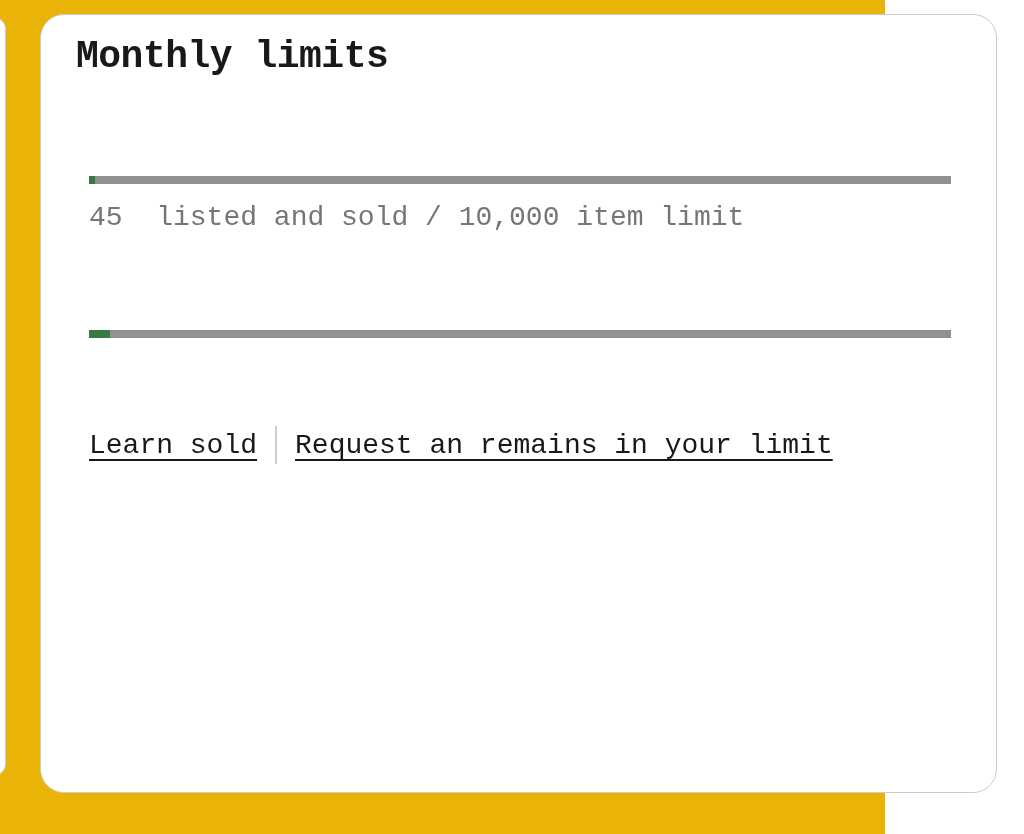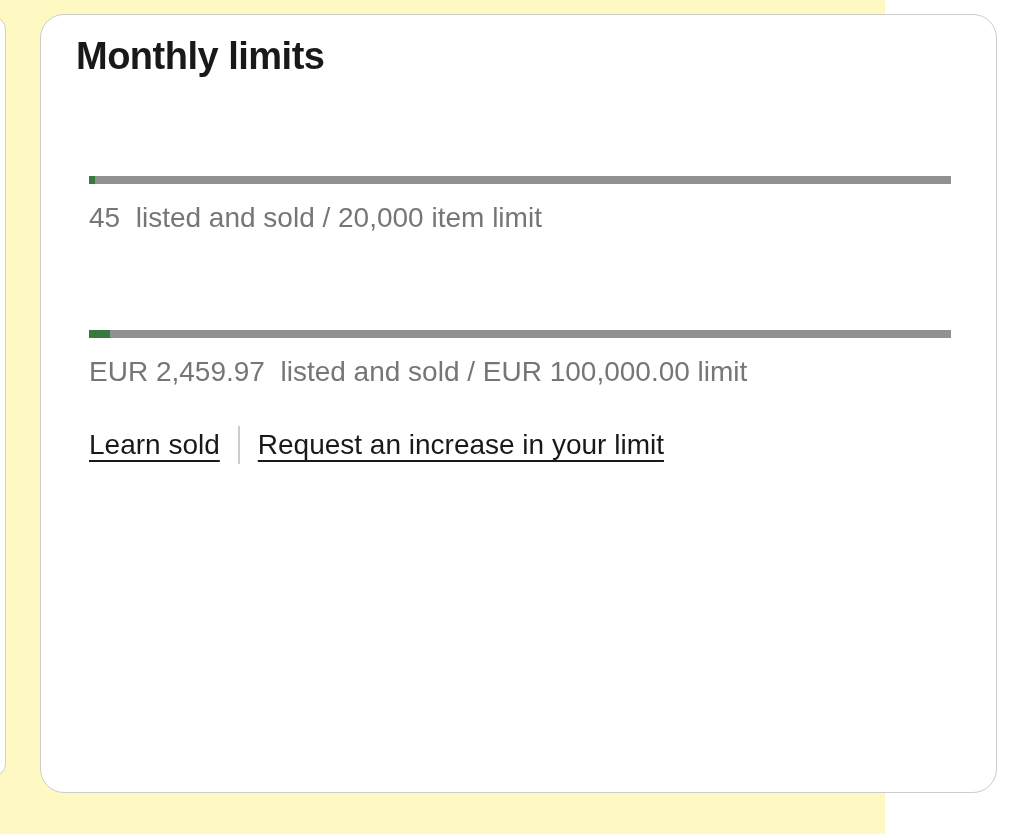--- a/index.html
+++ b/index.html
@@ -7,21 +7,22 @@
     width: 1024px;
     height: 834px;
     background: #ffffff;
     font-family: "Liberation Sans", "DejaVu Sans", sans-serif;
     overflow: hidden;
   }
   .page {
     position: relative;
     width: 885px;
     height: 834px;
-    background: #fef9c3;
+    background: #eab308;
+    font-family: Liberation Mono, monospace;
   }
 
   
   .adjacent-card {
     position: absolute;
     left: -18px;
     top: 17px;
     width: 24px;
     height: 759px;
     background: #ffffff;
@@ -124,29 +125,28 @@
 
   <div class="card">
 
     <h2 class="card-title">Monthly limits</h2>
 
 
     <div class="progress-track first" style="background: rgb(145, 145, 145);">
       <div class="progress-fill" style="width: 0.45%; background: rgb(56, 121, 63);"></div>
     </div>
 
-    <div class="limit-caption first">45  listed and sold / 20,000 item limit</div>
+    <div class="limit-caption first">45  listed and sold / 10,000 item limit</div>
 
 
     <div class="progress-track second" style="background: rgb(145, 145, 145);">
       <div class="progress-fill" style="width: 2.46%; background: rgb(56, 121, 63);"></div>
     </div>
 
-    <div class="limit-caption second">EUR 2,459.97  listed and sold / EUR 100,000.00 limit</div>
 
     <div class="links-row">
       <a class="limit-link">Learn sold</a>
       <span class="links-divider"></span>
-      <a class="limit-link">Request an increase in your limit</a>
+      <a class="limit-link">Request an remains in your limit</a>
     </div>
 
   </div>
 </div>
 
 </body></html>

